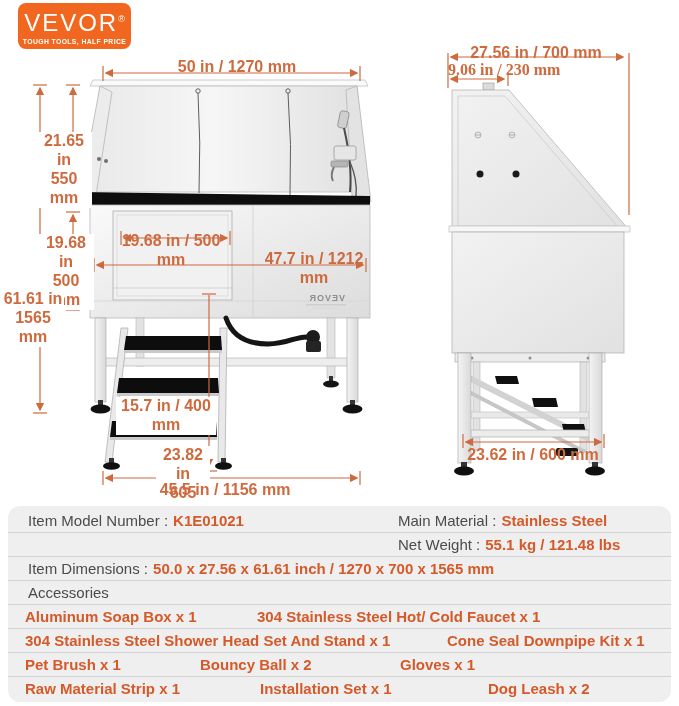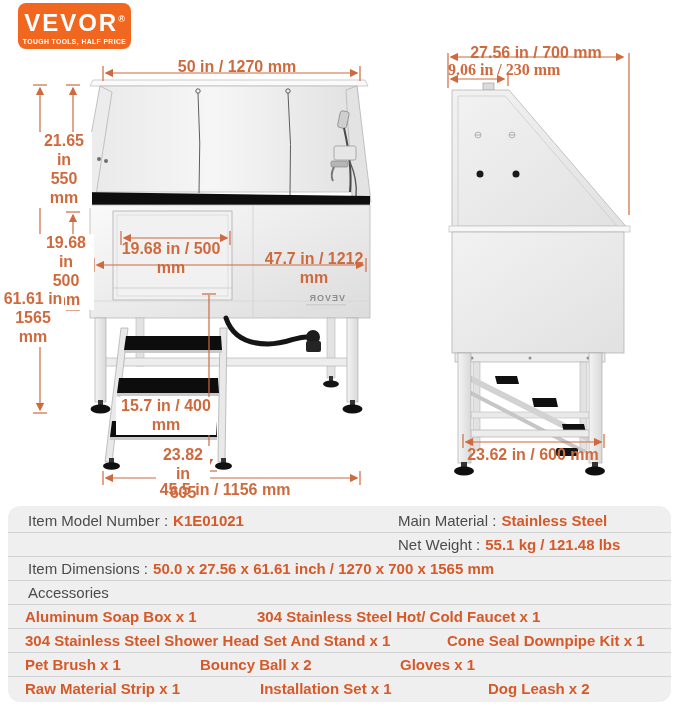--- a/index.html
+++ b/index.html
@@ -1,21 +1,21 @@
 <!DOCTYPE html>
 <html><head>
 <meta charset="utf-8">
 <style>
   * { margin:0; padding:0; box-sizing:border-box; }
   html,body { width:679px; height:706px; }
   body { position:relative; background:#ffffff; font-family:"Liberation Sans", sans-serif; overflow:hidden; }
 
   .logo { position:absolute; left:18px; top:3px; width:113px; height:46px;
           background:#f2671f; border-radius:8px; color:#fff; text-align:center; z-index:3; }
-  .logo-brand { font-size:24px; font-weight:bold; letter-spacing:2px; line-height:29px; margin-top:2px; }
+  .logo-brand { font-size:24px; font-weight:normal; letter-spacing:2px; line-height:29px; margin-top:2px; }
   .logo-reg { font-size:9px; vertical-align:super; letter-spacing:0; }
   .logo-tagline { font-size:6.8px; font-weight:bold; letter-spacing:0.4px; line-height:9px; }
 
   svg.diagram { position:absolute; left:0; top:0; z-index:1; }
 
   .dim-label { position:absolute; z-index:2; color:#ce6a3e; font-weight:bold;
                font-size:16px; line-height:1.18; white-space:pre-line; text-align:center; }
   .dim-label.bg { background:#ffffff; padding:0 1px; }
   .dim-label.left-align { text-align:left;font-family:Liberation Serif, serif; }
 
@@ -224,21 +224,21 @@
   </g>
 </svg>
 
 <div class="dim-label" style="left:167px; top:58px; width:140px;">50 in / 1270 mm</div>
 <div class="dim-label bg" style="left:36px; top:132px; width:56px;">21.65 in
 550 mm</div>
 <div class="dim-label bg" style="left:38px; top:234px; width:56px;">19.68 in
 500 mm</div>
 <div class="dim-label bg" style="left:2px; top:290px; width:62px;">61.61 in
 1565 mm</div>
-<div class="dim-label" style="left:116px; top:240px; width:110px;">19.68 in / 500 mm</div>
+<div class="dim-label" style="left:116px; top:232px; width:110px;">19.68 in / 500 mm</div>
 <div class="dim-label" style="left:258px; top:250px; width:112px;">47.7 in / 1212 mm</div>
 <div class="dim-label bg" style="left:116px; top:397px; width:100px;">15.7 in / 400 mm</div>
 <div class="dim-label bg" style="left:156px; top:446px; width:54px;">23.82 in
 605 mm</div>
 <div class="dim-label" style="left:150px; top:481px; width:150px;">45.5 in / 1156 mm</div>
 <div class="dim-label" style="left:466px; top:44px; width:140px;">27.56 in / 700 mm</div>
 <div class="dim-label left-align" style="left:448px; top:61px; width:120px;">9.06 in / 230 mm</div>
 <div class="dim-label" style="left:462px; top:446px; width:142px;">23.62 in / 600 mm</div>
 
 <div class="spec-panel">

